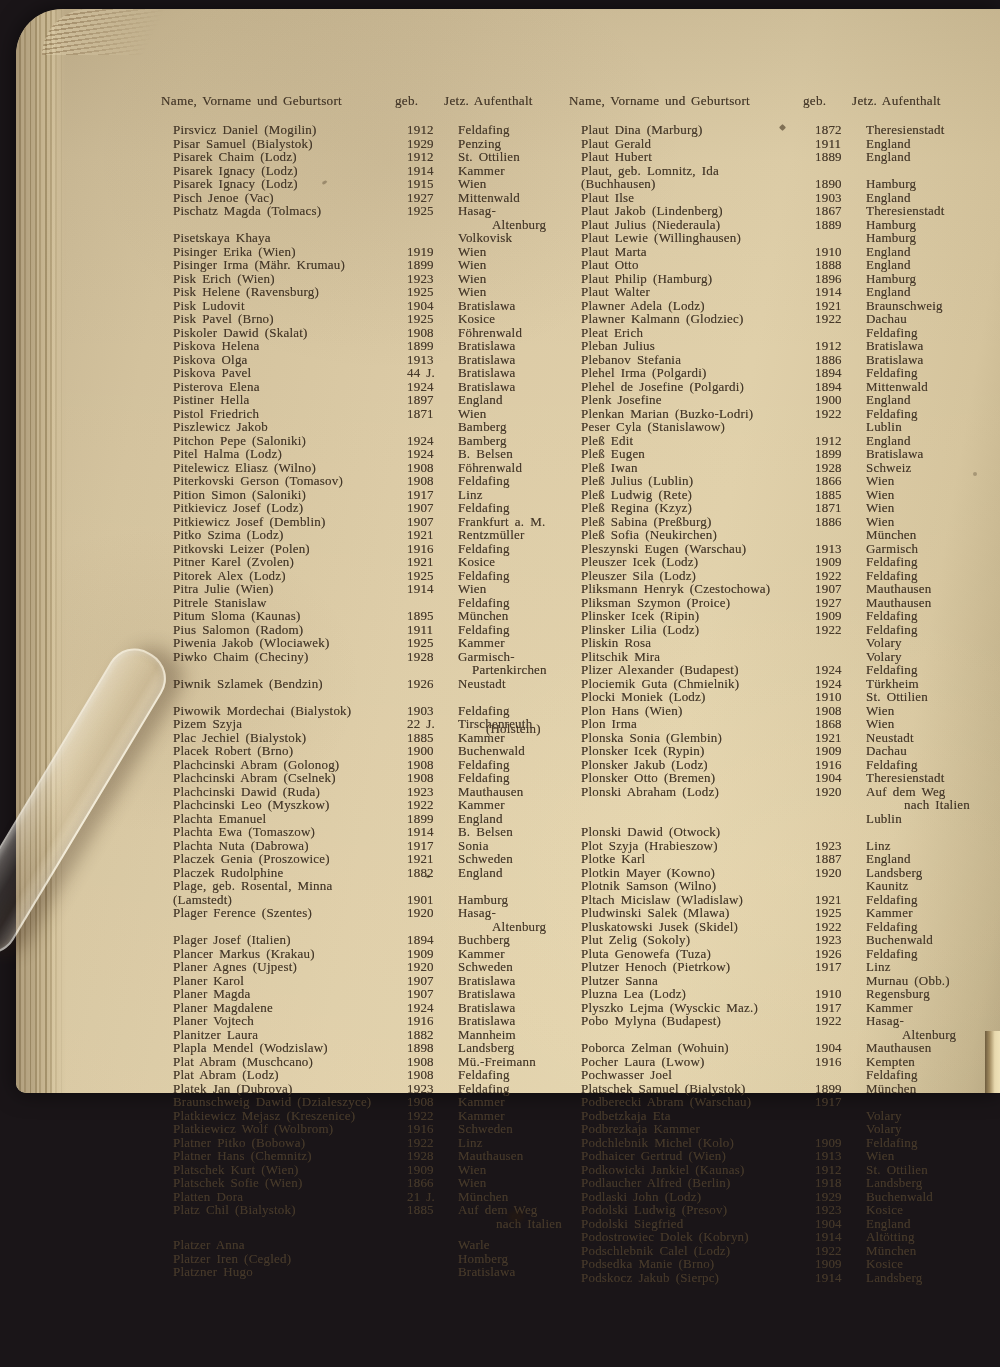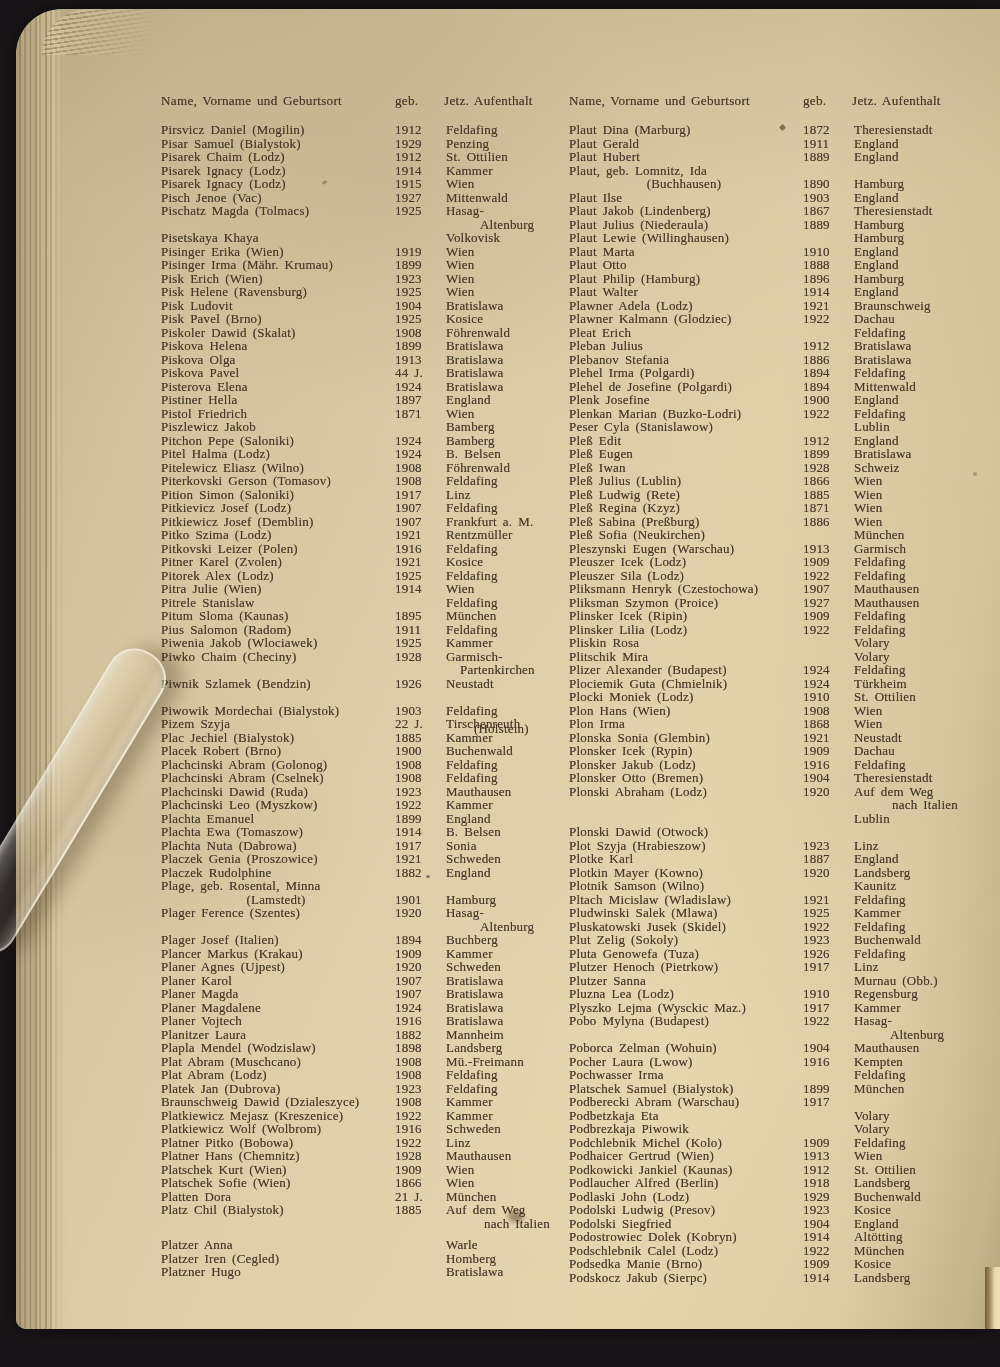--- a/index.html
+++ b/index.html
@@ -7,21 +7,21 @@
   body{
     width:1000px;height:1367px;
     background:#1a1518;
     overflow:hidden;
     font-family:"Liberation Serif","DejaVu Serif",serif;
   }
   .scan{position:relative;width:1000px;height:1367px;background:#1a1518;}
 
   
   .page{
-    position:absolute;left:16px;top:9px;width:984px;height:1320px;
+    position:absolute;left:16px;top:9px;width:984px;height:1084px;
     border-top-left-radius:46px;border-bottom-left-radius:10px;
     background:
       radial-gradient(420px 300px at 38% 14%, rgba(110,90,60,.10), transparent 70%),
       radial-gradient(520px 380px at 78% 80%, rgba(255,240,200,.14), transparent 75%),
       radial-gradient(300px 220px at 14% 62%, rgba(120,95,60,.08), transparent 70%),
       linear-gradient(180deg, rgba(110,92,62,.16) 0%, rgba(110,92,62,.04) 14%, rgba(0,0,0,0) 32%, rgba(255,243,205,.10) 78%, rgba(255,243,205,.14) 100%),
       linear-gradient(100deg,#c6b592 0%, #d3c29d 16%, #dccba6 42%, #e0d0aa 68%, #d5c49d 87%, #baa982 97%, #ab9a75 100%);
     box-shadow:0 0 22px rgba(0,0,0,.55);
   }
 
@@ -53,25 +53,25 @@
   }
 
   
   .col{position:absolute;top:84px;width:402px;color:#46392a;z-index:2;}
   .col-left{left:145px;}
   .col-right{left:553px;}
   .hdr{position:relative;height:18px;font-size:13.2px;letter-spacing:.25px;word-spacing:2px;white-space:nowrap;}
   .hdr .h-name{position:absolute;left:0;}
   .hdr .h-geb{position:absolute;left:234px;}
   .hdr .h-res{position:absolute;left:283px;}
-  .lines{position:absolute;left:0;top:29px;width:402px;}
+  .lines{position:absolute;left:12px;top:29px;width:402px;}
   .line{position:relative;height:13.5px;font-size:13px;letter-spacing:.2px;word-spacing:2.5px;white-space:nowrap;}
   .line span{position:absolute;top:0;}
   .line .n{left:0;width:230px;}
-  .line.name-right .n{text-align:center;}
+  .line.name-right .n{text-align:left;}
   .line .g{left:234px;width:48px;}
   .line .r{left:285px;width:117px;}
   .spacer{position:relative;}
   
   .col, .hdr{text-shadow:0 0 .4px rgba(70,57,42,.55);}
 
   
   .clip{
     position:absolute;left:-126px;top:762px;width:340px;height:56px;
     border-radius:28px;
@@ -890,41 +890,41 @@
             <span class="n">Poborca Zelman (Wohuin)</span>
             <span class="g">1904</span>
             <span class="r">Mauthausen</span>
           </div>
           <div class="line">
             <span class="n">Pocher Laura (Lwow)</span>
             <span class="g">1916</span>
             <span class="r">Kempten</span>
           </div>
           <div class="line">
-            <span class="n">Pochwasser Irma</span>
+            <span class="n">Pochwasser Joel</span>
             <span class="g"></span>
             <span class="r">Feldafing</span>
           </div>
           <div class="line">
             <span class="n">Platschek Samuel (Bialystok)</span>
             <span class="g">1899</span>
             <span class="r">München</span>
           </div>
           <div class="line">
             <span class="n">Podberecki Abram (Warschau)</span>
             <span class="g">1917</span>
             <span class="r"></span>
           </div>
           <div class="line">
             <span class="n">Podbetzkaja Eta</span>
             <span class="g"></span>
             <span class="r">Volary</span>
           </div>
           <div class="line">
-            <span class="n">Podbrezkaja Piwowik</span>
+            <span class="n">Podbrezkaja Kammer</span>
             <span class="g"></span>
             <span class="r">Volary</span>
           </div>
           <div class="line">
             <span class="n">Podchlebnik Michel (Kolo)</span>
             <span class="g">1909</span>
             <span class="r">Feldafing</span>
           </div>
           <div class="line">
             <span class="n">Podhaicer Gertrud (Wien)</span>

